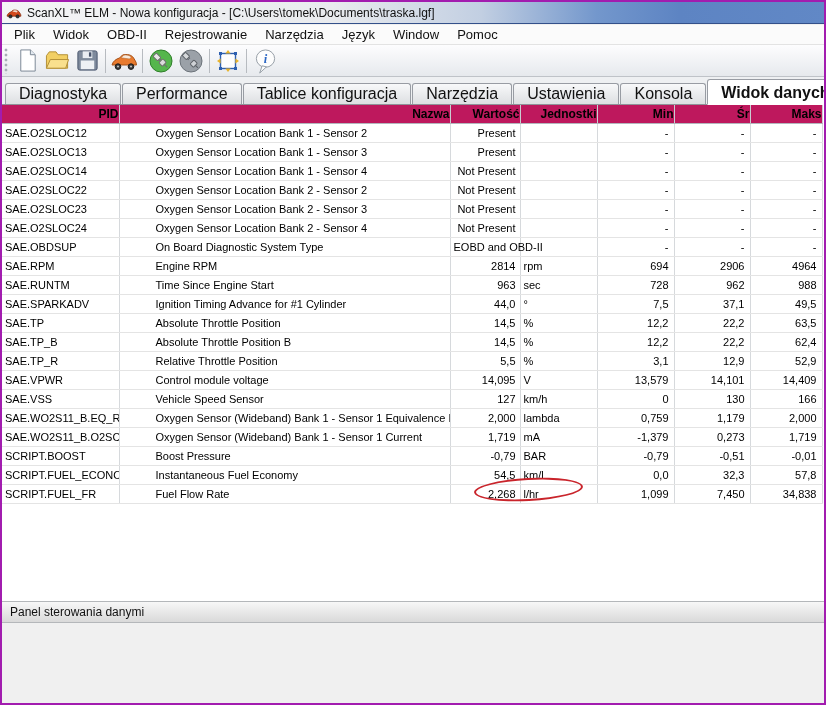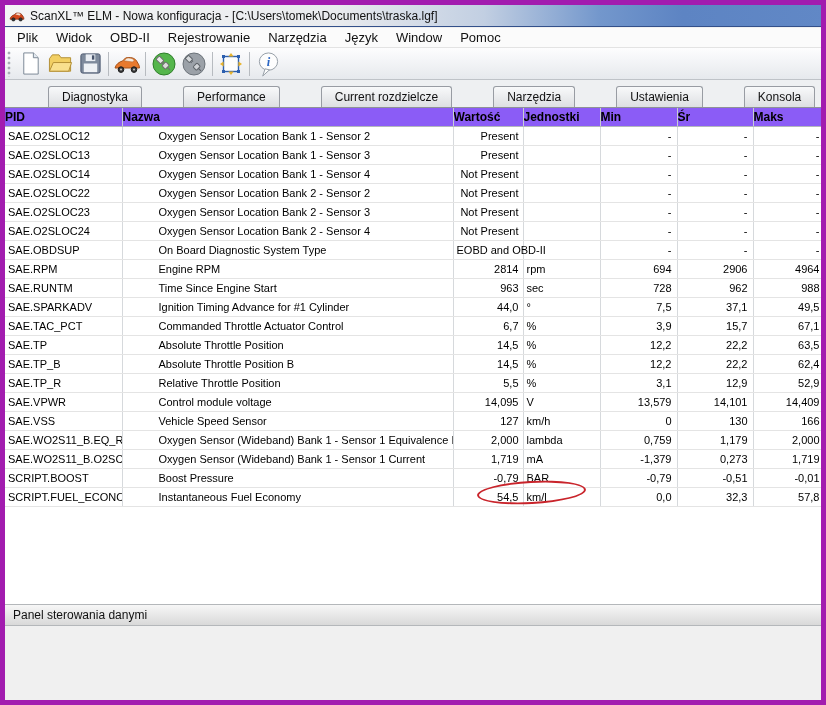--- a/index.html
+++ b/index.html
@@ -1,19 +1,19 @@
 <!DOCTYPE html>
 <html><head>
 <meta charset="utf-8">
 <style>
   * { margin:0; padding:0; box-sizing:border-box; }
   html,body { background:#d8d8d8; }
   body { font-family:"Liberation Sans", sans-serif; }
   .window{ position:relative; width:826px; height:705px; background:#f0f0f0;
-           border:5px solid #a21caf; overflow:hidden; }
+           border:2px solid #a21caf; overflow:hidden; }
 
   
   .titlebar{ position:absolute; left:0; top:0; width:826px; height:22px;
     background:linear-gradient(90deg,#f4f5f6 0%,#e9ebee 40%,#c2cfe2 58%,#7397cc 72%,#5d84c3 82%,#6188c6 100%);
     border-bottom:1px solid #33508a; display:flex; align-items:center; }
   .titlebar .app-ico{ width:16px; height:14px; margin:0 5px 0 4px; }
   .titlebar .txt{ font-size:12px; color:#111; white-space:nowrap; }
 
   
   .menubar{ position:absolute; left:0; top:23px; width:826px; height:20px; background:#fbfbfb;
@@ -27,30 +27,30 @@
   .grip{ width:6px; height:26px; margin:0 2px;
     background-image:radial-gradient(circle at 2px 2px,#a7adb5 1.2px, transparent 1.7px);
     background-size:5px 5px; background-repeat:repeat-y; }
   .tb-btn{ width:30px; height:28px; display:flex; align-items:center; justify-content:center; }
   .tb-sep{ width:1px; height:24px; background:#b7bbc0; margin:0 3px; }
 
   
   .tabbar{ position:absolute; left:0; top:75px; width:826px; height:28px;
     background:#eef0f2; border-bottom:1px solid #8e9298;
     display:flex; align-items:flex-end; padding-left:3px; }
-  .tab{ font-size:12px; color:#111; height:21px; line-height:20px; padding:0 13px;
+  .tab{ font-size:16px; color:#111; height:21px; line-height:20px; padding:0 13px;
     background:linear-gradient(#f8f9fa,#dddfe2); border:1px solid #989ca3;
-    border-bottom:none; border-radius:3px 3px 0 0; margin-right:1px; white-space:nowrap;margin-left:40px; }
+    border-bottom:none; border-radius:3px 3px 0 0; margin-right:1px; white-space:nowrap; }
   .tab.active{ font-weight:bold; background:#fff; height:26px; line-height:25px;
     position:relative; margin-bottom:-1px; border-bottom:1px solid #fff; }
 
   
   .tableArea{ position:absolute; left:0; top:103px; width:826px; height:496px; background:#fff; }
   table{ border-collapse:collapse; table-layout:fixed; width:820px; }
-  th{ font-size:12px; font-weight:bold; height:18px; text-align:left; background:#8b5cf6;
+  th{ font-size:12px; font-weight:bold; height:18px; text-align:right; background:#be185d;
       border-right:1px solid #c9cdd2; border-bottom:1px solid #b3b7bd; overflow:hidden; }
   td{ font-size:11px; height:19px; border-right:1px solid #d6d9dc; border-bottom:1px solid #e4e4e4;
       white-space:nowrap; overflow:hidden; padding:0 3px; color:#000; }
   td.c-pid{ text-align:left; }
   td.c-name{ text-align:left;padding-left:36px; }
   td.c-val{ text-align:right; padding-right:4px; }
   td.c-val.val-left{ text-align:left; overflow:visible; position:relative; z-index:2; }
   td.c-unit{ text-align:left; }
   td.c-num{ text-align:right; padding-right:5px; }
 
@@ -187,21 +187,21 @@
               <text x="13" y="15.5" text-anchor="middle" font-family="Liberation Serif, serif" font-style="italic" font-weight="bold" font-size="13" fill="#2b66c4">i</text>
             </svg>
           </span>
         </span>
       </span>
   </div>
 
   <div class="tabbar">
       <span class="tab">Diagnostyka</span>
       <span class="tab">Performance</span>
-      <span class="tab">Current rozdzielcze</span>
+      <span class="tab">Tablice konfiguracja</span>
       <span class="tab">Narzędzia</span>
       <span class="tab">Ustawienia</span>
       <span class="tab">Konsola</span>
       <span class="tab active">Widok danych</span>
     </div>
 
   <div class="tableArea">
     <table>
       <colgroup>
         <col style="width:117px">
@@ -308,29 +308,20 @@
           <tr>
             <td class="c-pid">SAE.SPARKADV</td>
             <td class="c-name">Ignition Timing Advance for #1 Cylinder</td>
             <td class="c-val">44,0</td>
             <td class="c-unit">°</td>
             <td class="c-num">7,5</td>
             <td class="c-num">37,1</td>
             <td class="c-num">49,5</td>
           </tr>
           <tr>
-            <td class="c-pid">SAE.TAC_PCT</td>
-            <td class="c-name">Commanded Throttle Actuator Control</td>
-            <td class="c-val">6,7</td>
-            <td class="c-unit">%</td>
-            <td class="c-num">3,9</td>
-            <td class="c-num">15,7</td>
-            <td class="c-num">67,1</td>
-          </tr>
-          <tr>
             <td class="c-pid">SAE.TP</td>
             <td class="c-name">Absolute Throttle Position</td>
             <td class="c-val">14,5</td>
             <td class="c-unit">%</td>
             <td class="c-num">12,2</td>
             <td class="c-num">22,2</td>
             <td class="c-num">63,5</td>
           </tr>
           <tr>
             <td class="c-pid">SAE.TP_B</td>
@@ -397,20 +388,29 @@
           </tr>
           <tr>
             <td class="c-pid">SCRIPT.FUEL_ECONOMY</td>
             <td class="c-name">Instantaneous Fuel Economy</td>
             <td class="c-val">54,5</td>
             <td class="c-unit">km/l</td>
             <td class="c-num">0,0</td>
             <td class="c-num">32,3</td>
             <td class="c-num">57,8</td>
           </tr>
+          <tr>
+            <td class="c-pid">SCRIPT.FUEL_FR</td>
+            <td class="c-name">Fuel Flow Rate</td>
+            <td class="c-val">2,268</td>
+            <td class="c-unit">l/hr</td>
+            <td class="c-num">1,099</td>
+            <td class="c-num">7,450</td>
+            <td class="c-num">34,838</td>
+          </tr>
         </tbody>
     </table>
   </div>
 
   <div class="annotation-ellipse"></div>
 
   <div class="panelHeader">Panel sterowania danymi</div>
 
   <div class="panelBody">
     

